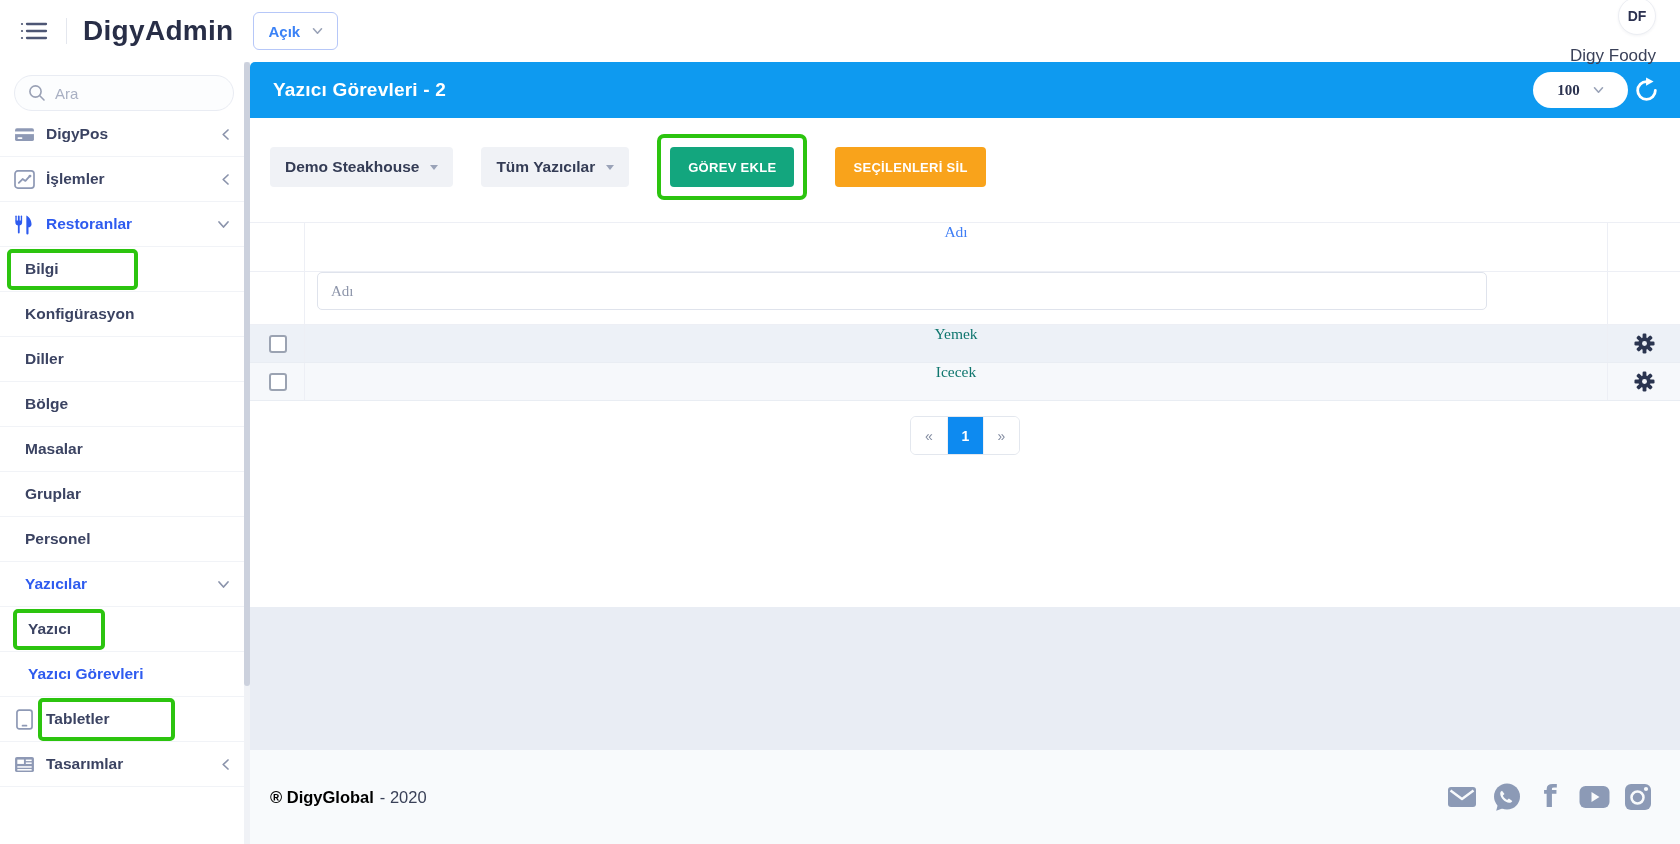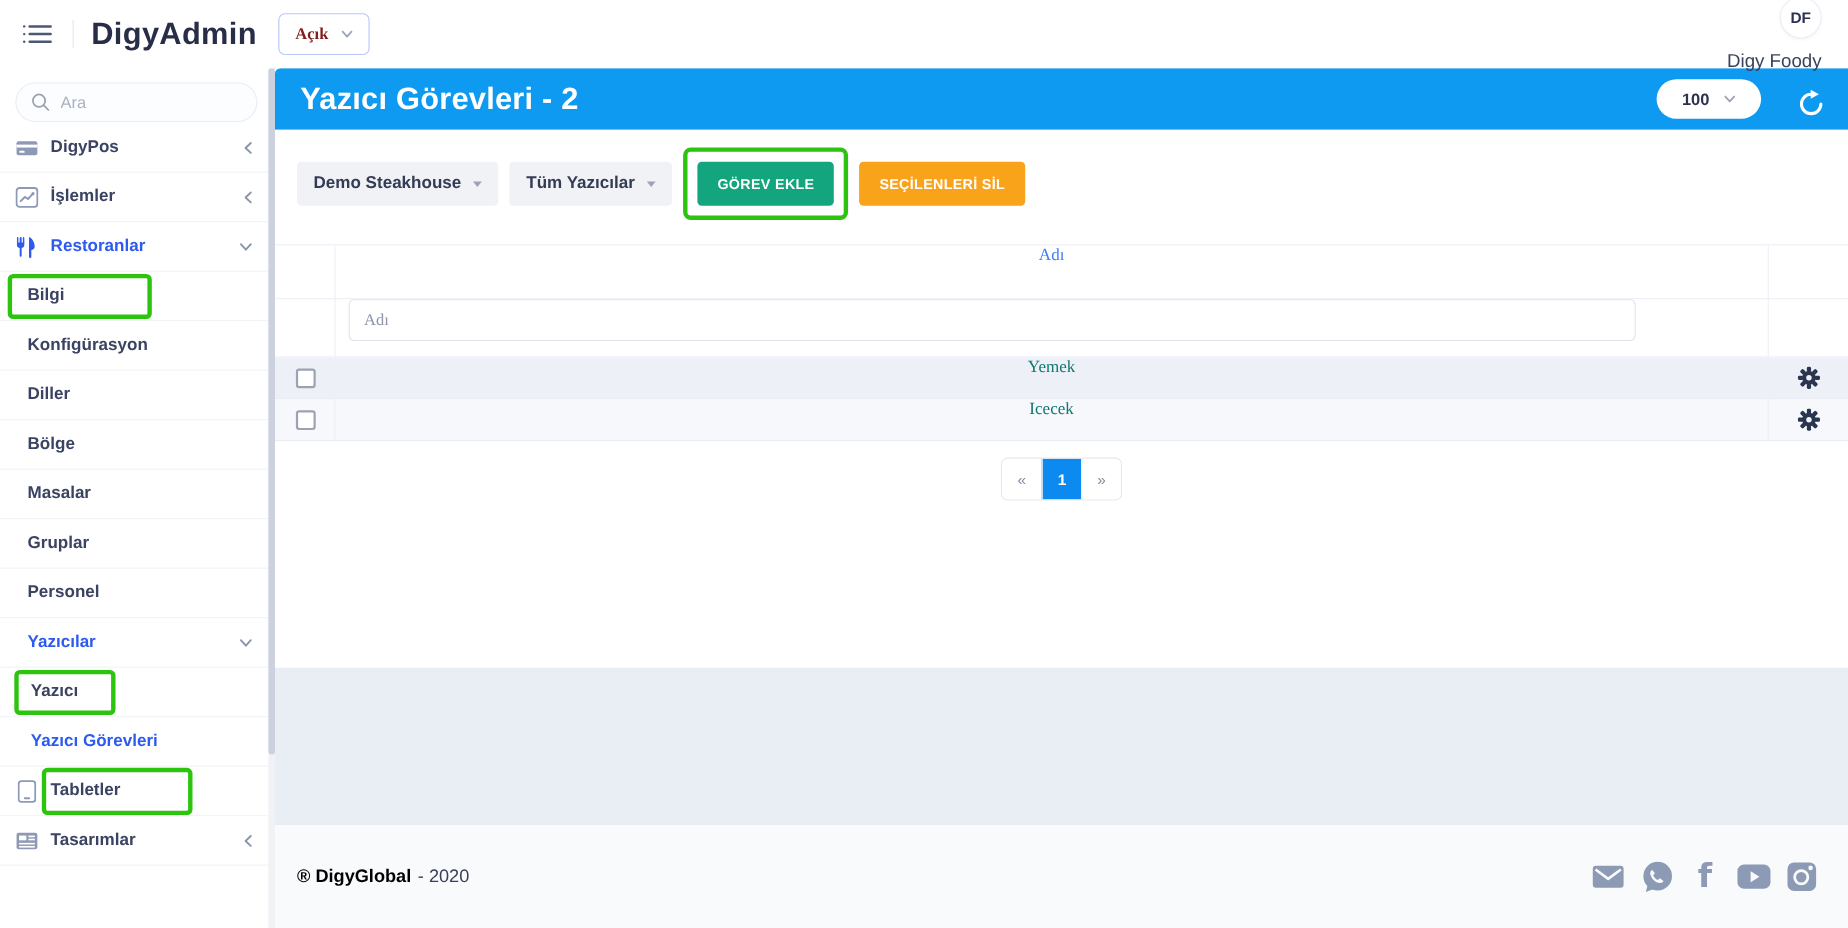--- a/index.html
+++ b/index.html
@@ -6,21 +6,21 @@
   html,body { width:1680px; height:844px; overflow:hidden; background:#fff;
     font-family:"Liberation Sans","DejaVu Sans",sans-serif; }
 
   
   .topbar { height:62px; display:flex; align-items:center; background:#fff; position:relative; z-index:3; }
   .burger { margin-left:20px; cursor:pointer; display:flex; align-items:center; }
   .top-divider { width:1px; height:26px; background:#e4e7ee; margin:0 16px 0 18px; }
   .app-title { font-size:28px; font-weight:600; color:#282e47; letter-spacing:.3px; }
   .status-btn { margin-left:20px; height:38px; padding:0 14px; border:1px solid #b6c7f8; border-radius:6px;
     background:#fff; display:flex; align-items:center; gap:12px; cursor:pointer; }
-  .status-btn .lbl { font-size:15px; font-weight:700; color:#7f1d1d;font-family:Liberation Serif, serif; }
+  .status-btn .lbl { font-size:15px; font-weight:700; color:#3b82f6; }
   .top-right { margin-left:auto; margin-right:24px; display:flex; align-items:flex-end; gap:11px; cursor:pointer;flex-direction:column; }
   .avatar { width:38px; height:38px; border-radius:50%; background:#fff; border:1px solid #eceef3;
     box-shadow:0 1px 3px rgba(40,50,90,.06); display:flex; align-items:center; justify-content:center;
     font-size:14px; font-weight:600; color:#2b3150; }
   .user-name { font-size:17px; color:#3a4159; }
 
   
   .layout { display:flex; height:782px; }
 
   
@@ -42,29 +42,29 @@
   .chev { margin-left:auto; display:flex; }
   .annot { position:absolute; border:4px solid #2cc40f; border-radius:5px; pointer-events:none; z-index:6; }
   .annot-rest { left:7px;  top:187px; width:131px; height:41px; }
   .annot-yaz  { left:13px; top:547px; width:92px;  height:41px; }
   .annot-gor  { left:38px; top:636px; width:137px; height:43px; }
 
   
   .main { width:1430px; display:flex; flex-direction:column; }
   .page-bar { height:56px; background:#0e9af0; border-top-left-radius:5px; display:flex; align-items:center;
     padding:0 20px 0 23px; }
-  .page-title { color:#fff; font-size:28px; font-weight:700; letter-spacing:.2px; }
-  .bar-right { margin-left:auto; display:flex; align-items:flex-end; gap:32px; }
+  .page-title { color:#fff; font-size:19px; font-weight:700; letter-spacing:.2px; }
+  .bar-right { margin-left:auto; display:flex; align-items:center; gap:5px;font-family:Liberation Serif, serif; }
   .size-pill { background:#fff; border-radius:18px; height:36px; min-width:95px; padding:0 16px;
     display:flex; align-items:center; justify-content:center; gap:13px; cursor:pointer; }
   .size-pill .val { font-size:15px; font-weight:600; color:#2c3350; }
   .refresh-btn { display:flex; cursor:pointer; }
 
   .card { background:#fff; height:489px; }
-  .toolbar { padding:16px 20px 22px 20px; display:flex; align-items:center; gap:10px; }
+  .toolbar { padding:16px 20px 22px 20px; display:flex; align-items:center; gap:28px; }
   .drop-btn { background:#f0f2f6; border-radius:4px; height:40px; padding:0 15px; display:flex; align-items:center;
     gap:11px; font-size:15.5px; font-weight:600; color:#343c55; cursor:pointer; }
   .caret { width:0; height:0; border-left:4.5px solid transparent; border-right:4.5px solid transparent;
     border-top:5.5px solid #9aa3b8; }
   .btn { height:40px; border:none; border-radius:4px; padding:0 18px; font-size:13px; font-weight:700;
     color:#fff; letter-spacing:.3px; cursor:pointer; font-family:inherit; }
   .btn-green { background:#13a67e; }
   .btn-orange { background:#f9a31b; }
   .annot-wrap { border:4px solid #2cc40f; border-radius:7px; padding:9px; display:inline-flex; background:#fff; }
 

